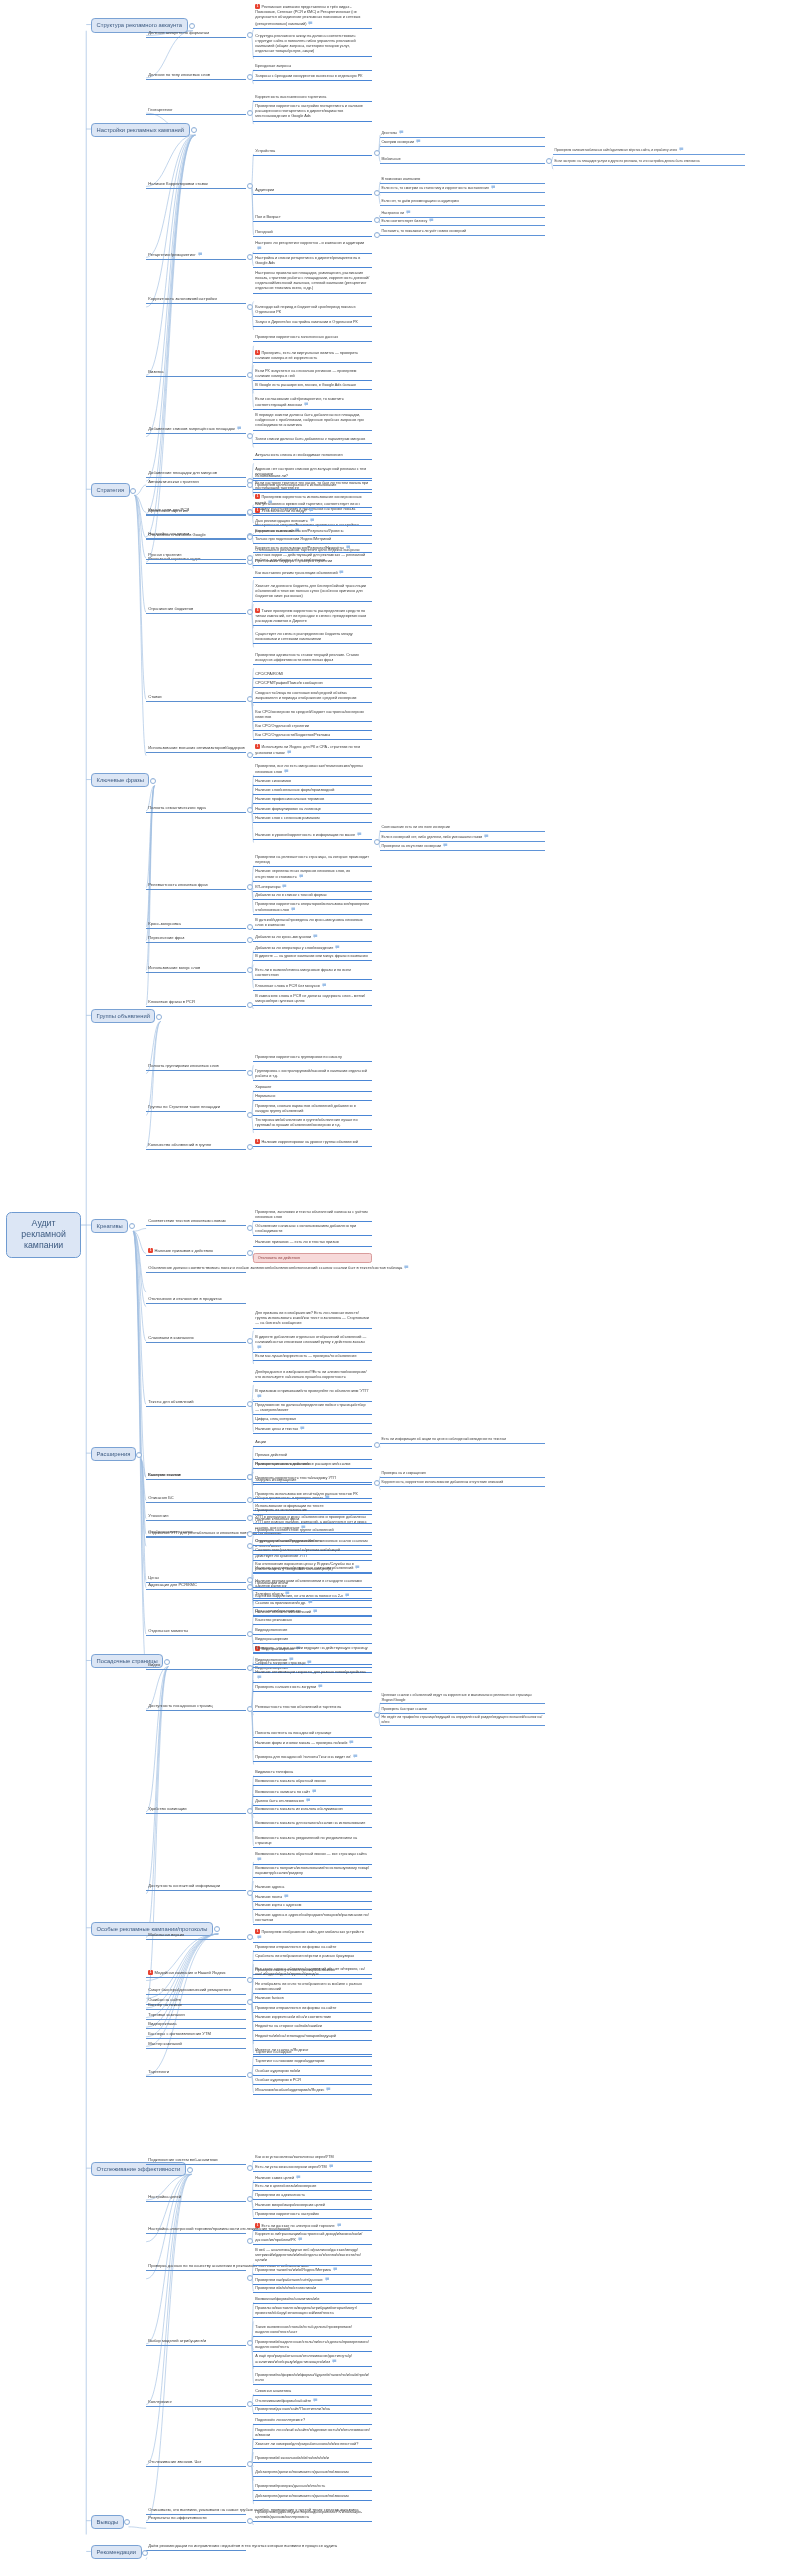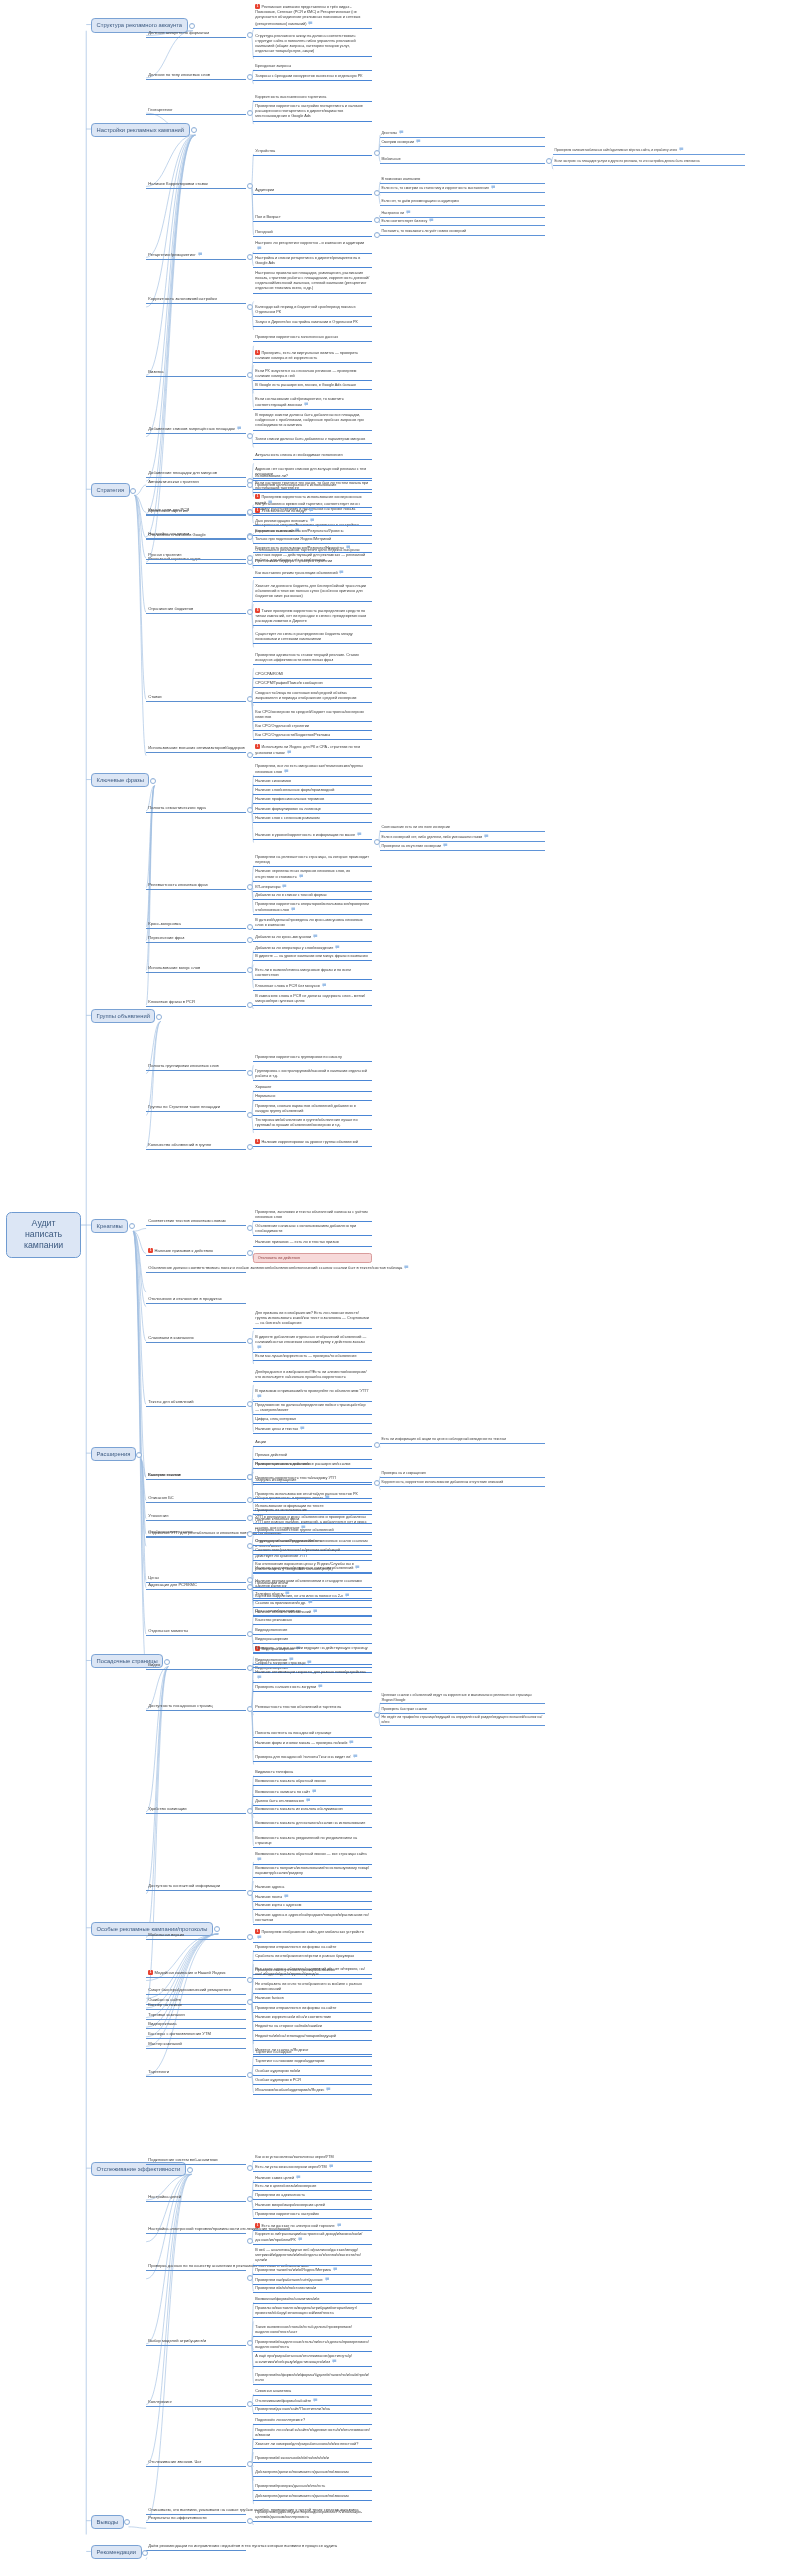--- a/index.html
+++ b/index.html
@@ -348,21 +348,21 @@
       <path d="M327 3209.4 C328.65 3209.4 328.65 3211.3 330 3211.3" stroke="#9dbce0" stroke-width="0.8" fill="none"></path>
       <path d="M327 3209.4 C328.65 3209.4 328.65 3229.8 330 3229.8" stroke="#9dbce0" stroke-width="0.8" fill="none"></path>
       <path d="M327 3209.4 C328.65 3209.4 328.65 3241.9 330 3241.9" stroke="#9dbce0" stroke-width="0.8" fill="none"></path>
       <path d="M327 3209.4 C328.65 3209.4 328.65 3260.4 330 3260.4" stroke="#9dbce0" stroke-width="0.8" fill="none"></path>
       <path d="M249 2831 C216.55 2831 216.55 3282.4000000000005 190 3282.4000000000005" stroke="#9dbce0" stroke-width="0.8" fill="none"></path>
       <path d="M327 3282.4000000000005 C328.65 3282.4000000000005 328.65 3287.5 330 3287.5" stroke="#9dbce0" stroke-width="0.8" fill="none"></path>
       <path d="M167 3290 C179.65 3290 179.65 3291.75 190 3291.75" stroke="#9dbce0" stroke-width="0.8" fill="none"></path>
       <path d="M191 3330 C190.45 3330 190.45 3332.35 190 3332.35" stroke="#9dbce0" stroke-width="0.8" fill="none"></path>
     </svg>
 
-  <div class="node root" style="left:6.1px;top:1212px;width:75px;">Аудит написать кампании</div>
+  <div class="node root" style="left:6.1px;top:1212px;width:75px;">Аудит рекламной кампании</div>
 
   <div class="node lvl1" style="left:91px;top:18.4px;">Структура рекламного аккаунта</div>
   <div class="node lvl1" style="left:91px;top:123px;">Настройки рекламных кампаний</div>
   <div class="node lvl1" style="left:91px;top:483px;">Стратегия</div>
   <div class="node lvl1" style="left:91px;top:773px;">Ключевые фразы</div>
   <div class="node lvl1" style="left:91px;top:1009px;">Группы объявлений</div>
   <div class="node lvl1" style="left:91px;top:1219px;">Креативы</div>
   <div class="node lvl1" style="left:91px;top:1447px;">Расширения</div>
   <div class="node lvl1" style="left:91px;top:1654px;">Посадочные страницы</div>
   <div class="node lvl1" style="left:91px;top:1922px;">Особые рекламные кампании/протоколы</div>

